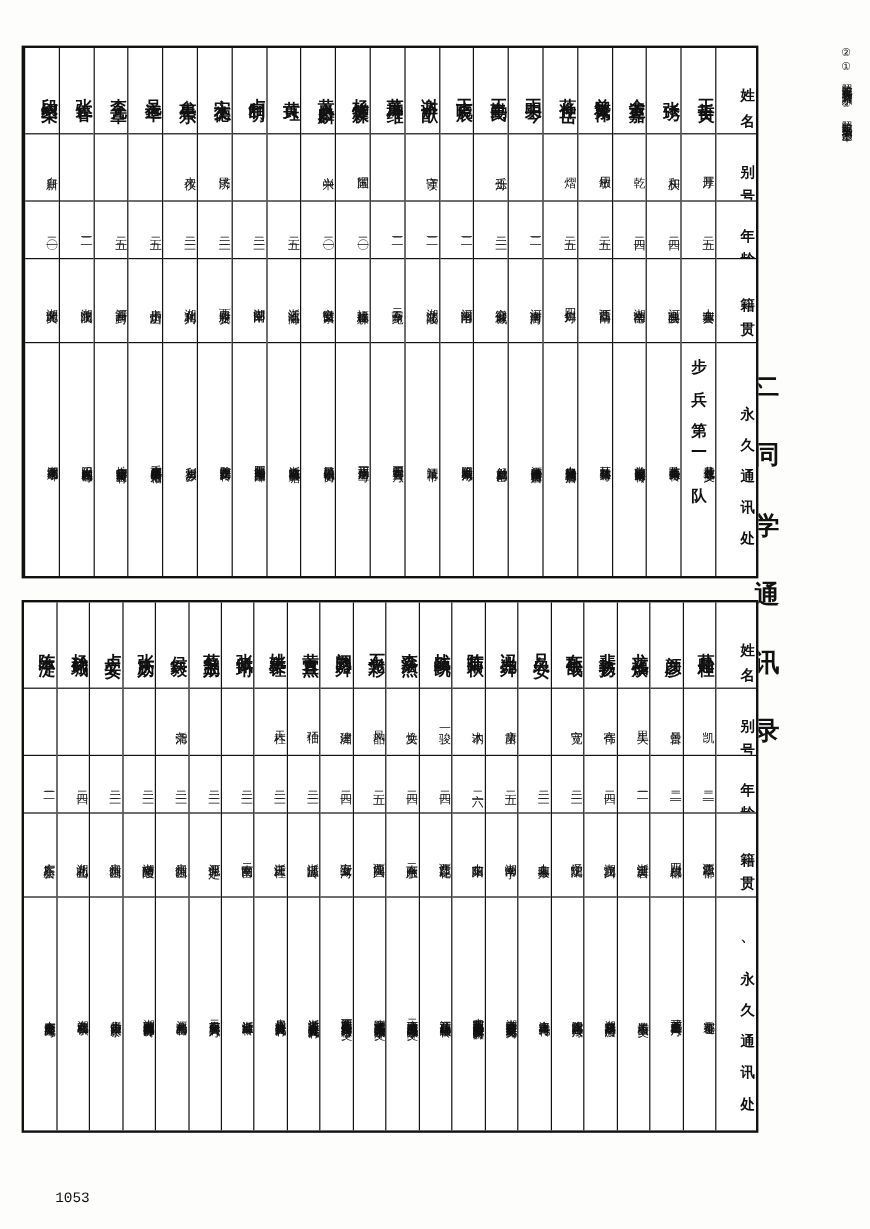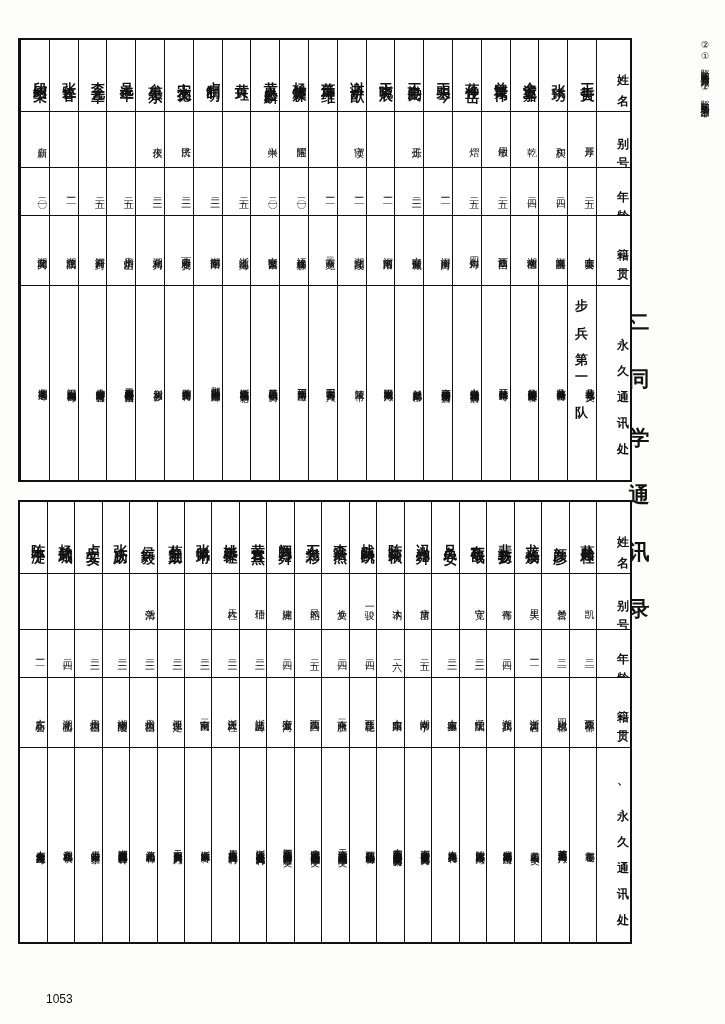--- a/index.html
+++ b/index.html
@@ -74,21 +74,21 @@
   .c-alt { height:56px; font-size:10px; letter-spacing:1px;}
   .c-age { height:48px; font-size:10px; letter-spacing:2px;}
   .c-native{height:70px; font-size:10px; letter-spacing:1px;}
   .c-addr{ flex:1 1 auto; font-size:9.5px; letter-spacing:0.5px;}
   .hdr-col .cell{ font-size:12px; letter-spacing:3px; font-weight:700;}
   .hdr-col .c-addr{ font-size:12px; letter-spacing:6px;}
   .pagenum{
     position:absolute;
     left:46px;bottom:18px;
     font-size:12px;
-    font-family:Liberation Sans, sans-serif;
+    font-family:Liberation Mono, monospace;
     color:#111;
   }
 </style>
 </head>
 <body>
 
 <div class="page">
 
   <div class="sidenote">②①照片说明姓名为兵罐系，②照片说明姓名为部士本。</div>
 

